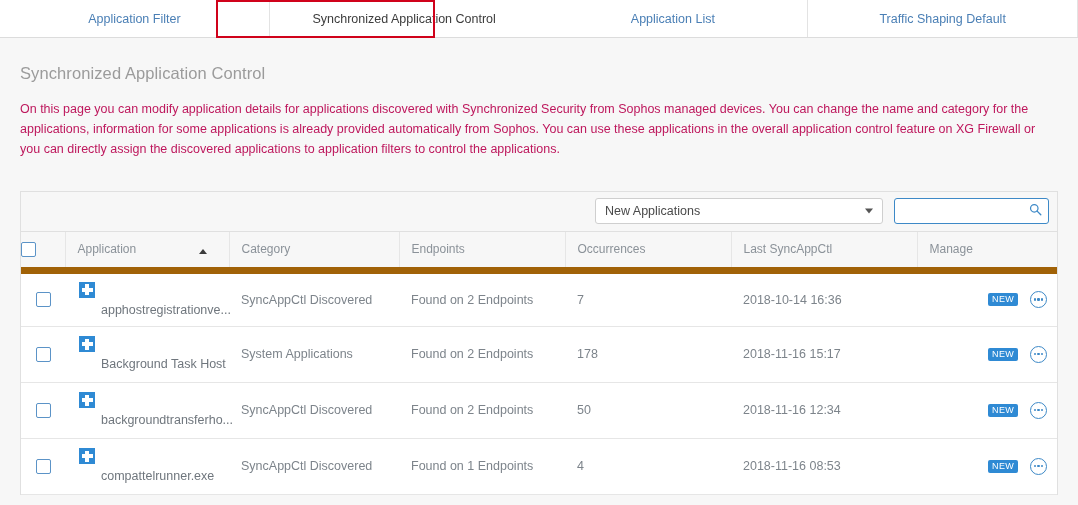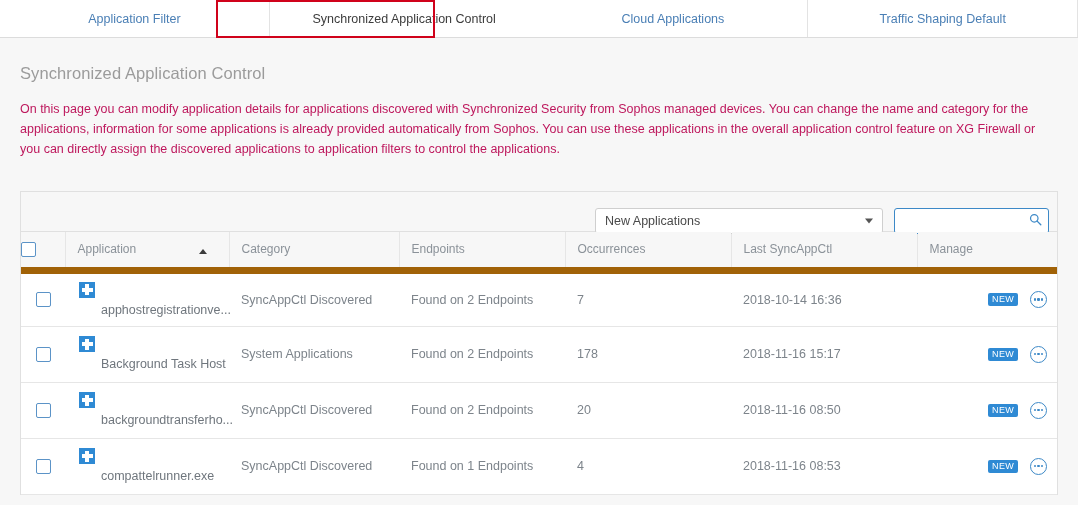--- a/index.html
+++ b/index.html
@@ -99,21 +99,21 @@
     color: #4a4a4a;
     background: #ffffff;
     border: 1px solid #cfcfcf;
     border-radius: 3px;
     cursor: pointer;
     font-family: "Liberation Sans", sans-serif;
   }
   .toolbar-right {
     position: absolute;
     right: 8px;
-    top: 16px;
+    top: 6px;
     display: flex;
     align-items: flex-start;
     gap: 11px;
   }
   .select-box {
     position: relative;
     width: 288px;
     height: 26px;
     background: #ffffff;
     border: 1px solid #cfcfcf;
@@ -285,21 +285,21 @@
 <body>
 
 <div class="tabbar">
   <div class="tab">
     <span>Application Filter</span>
   </div>
   <div class="tab active prev-of-active">
     <span>Synchronized Application Control</span>
   </div>
   <div class="tab">
-    <span>Cloud Applications</span>
+    <span>Application List</span>
   </div>
   <div class="tab">
     <span>Traffic Shaping Default</span>
   </div>
   <div class="tab-highlight"></div>
 </div>
 
 <div class="page">
 
   <h1 class="page-title">Synchronized Application Control</h1>
@@ -415,22 +415,22 @@
         <tr>
           <td class="col-check">
             <span class="chk"></span>
           </td>
           <td class="app-cell">
             <span class="app-icon"></span>
             <span class="app-name">backgroundtransferho...</span>
           </td>
           <td>SyncAppCtl Discovered</td>
           <td>Found on 2 Endpoints</td>
-          <td>20</td>
-          <td>2018-11-16 08:50</td>
+          <td>50</td>
+          <td>2018-11-16 12:34</td>
           <td class="manage-cell">
             <div class="manage-inner">
               <span class="badge-new">NEW</span>
               <span class="dots-btn">
                   <i></i>
                   <i></i>
                   <i></i>
                 </span>
             </div>
           </td>

